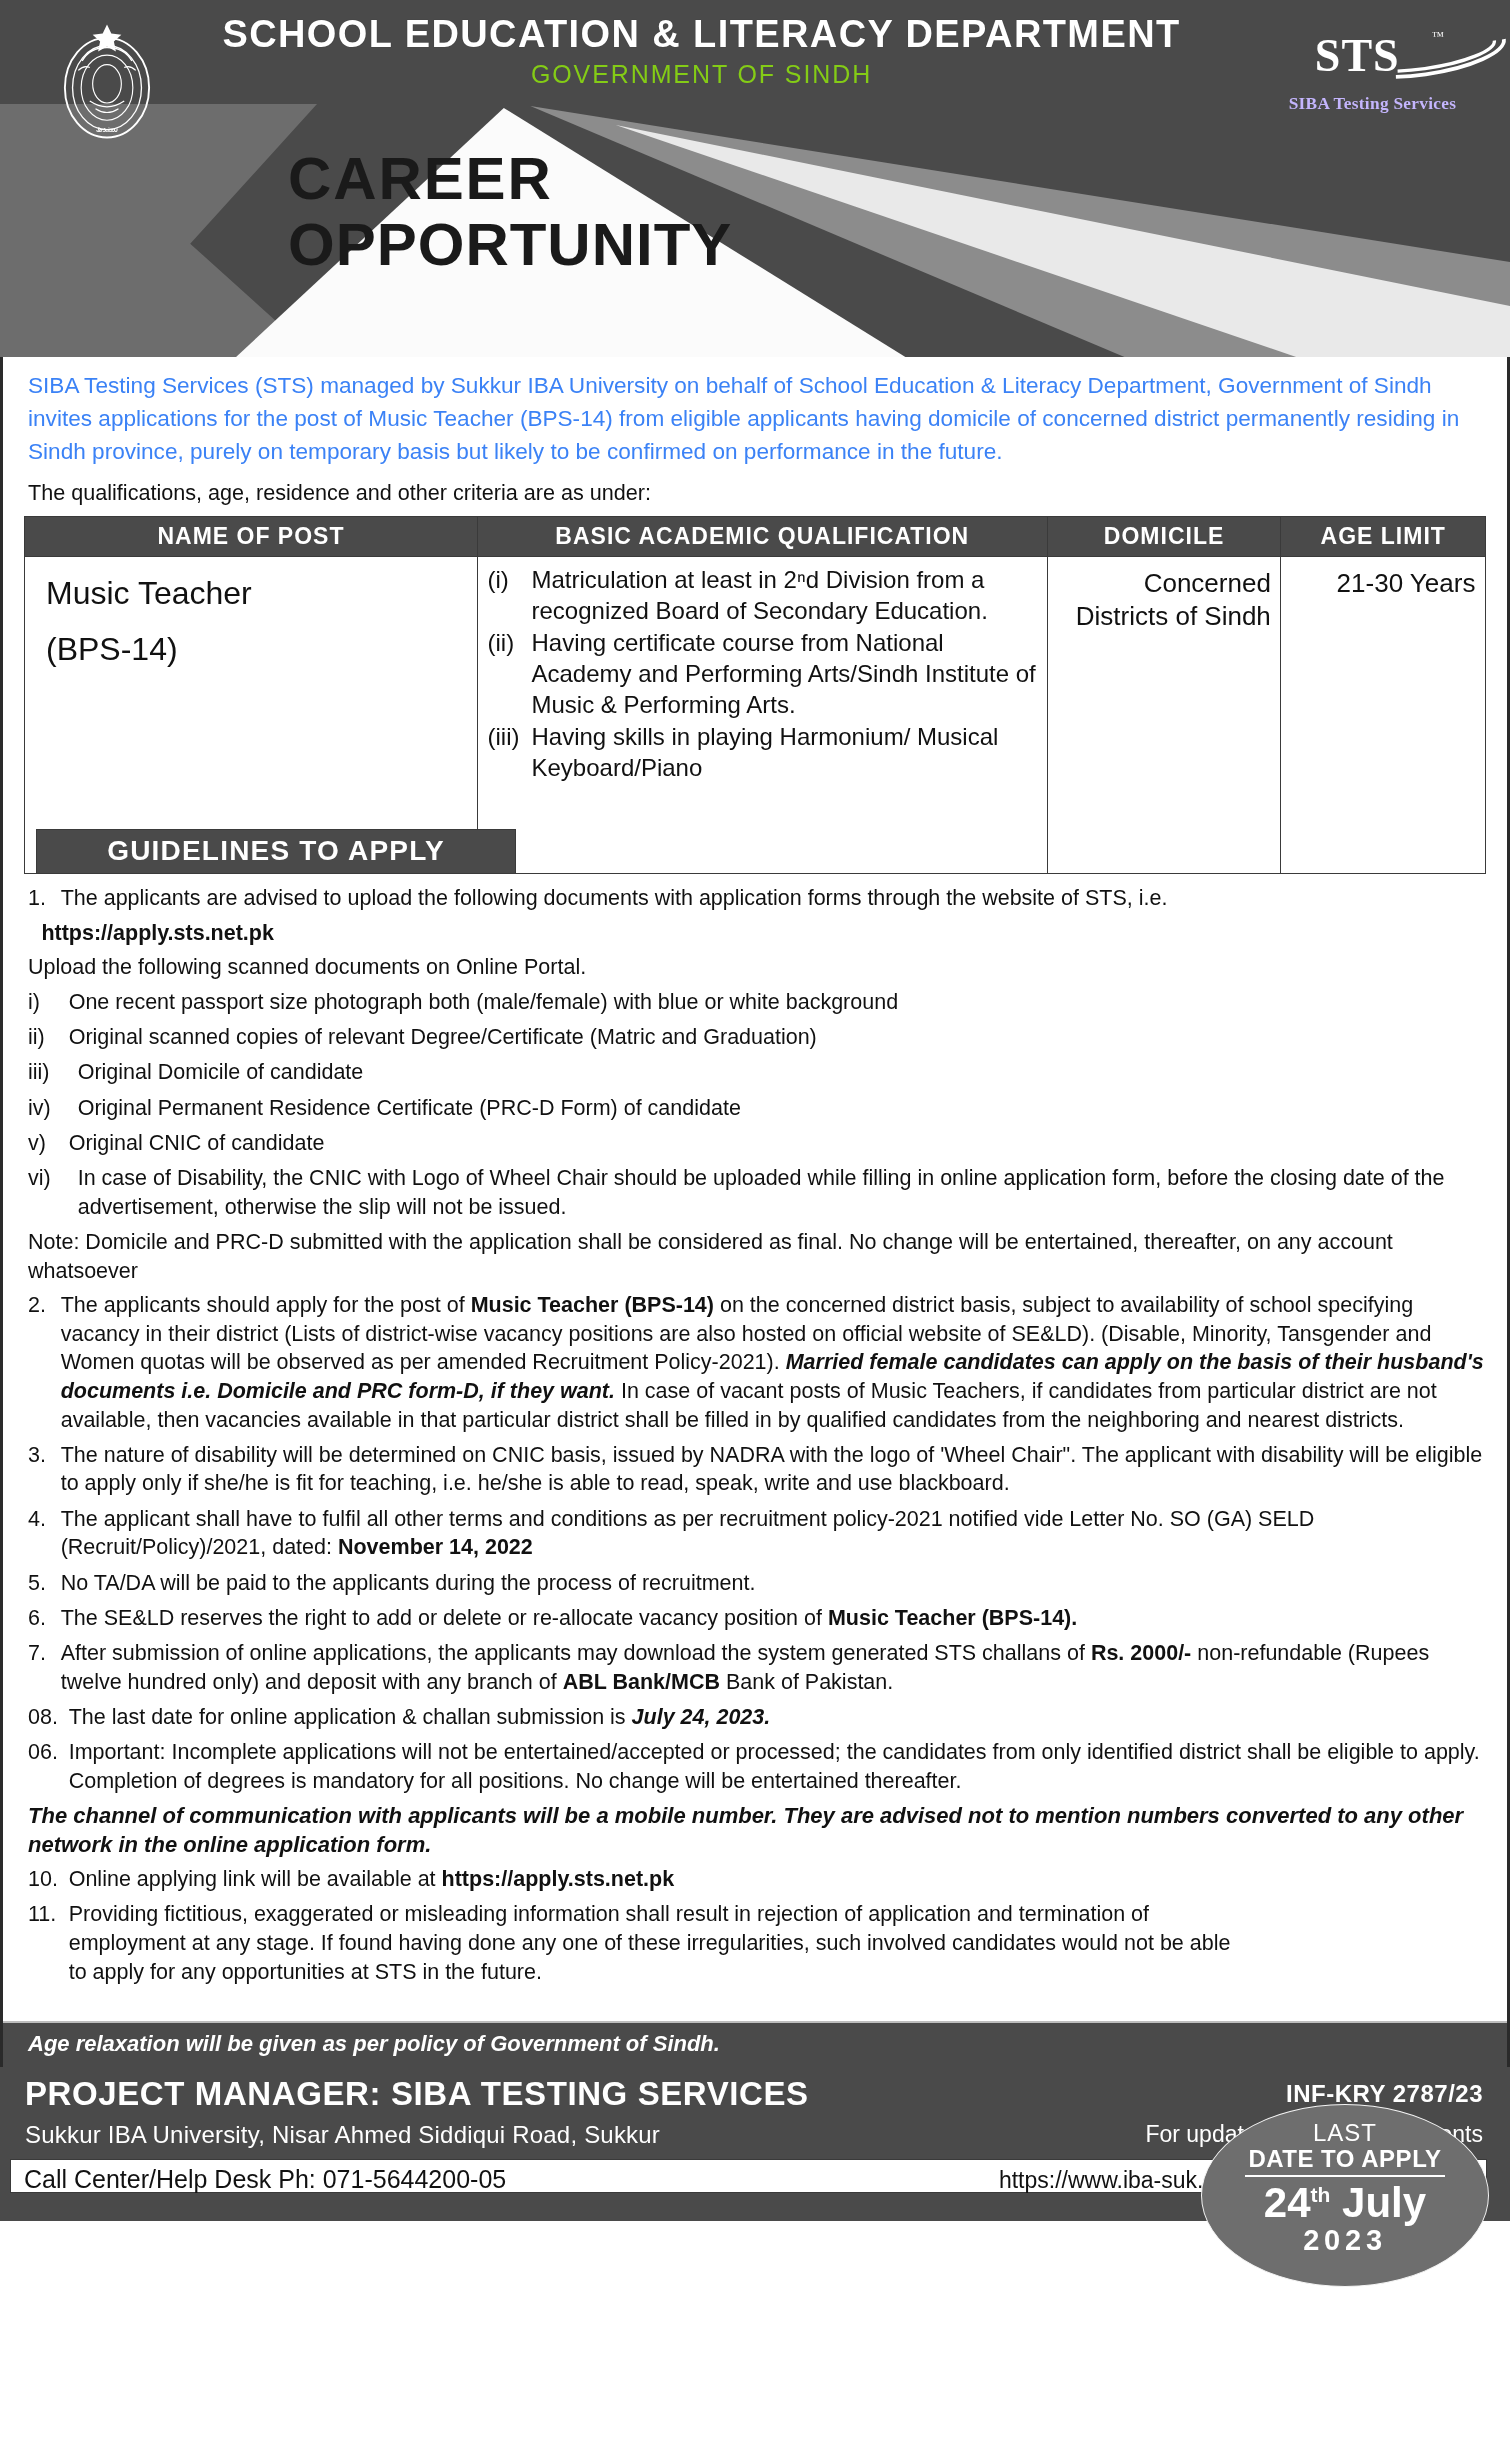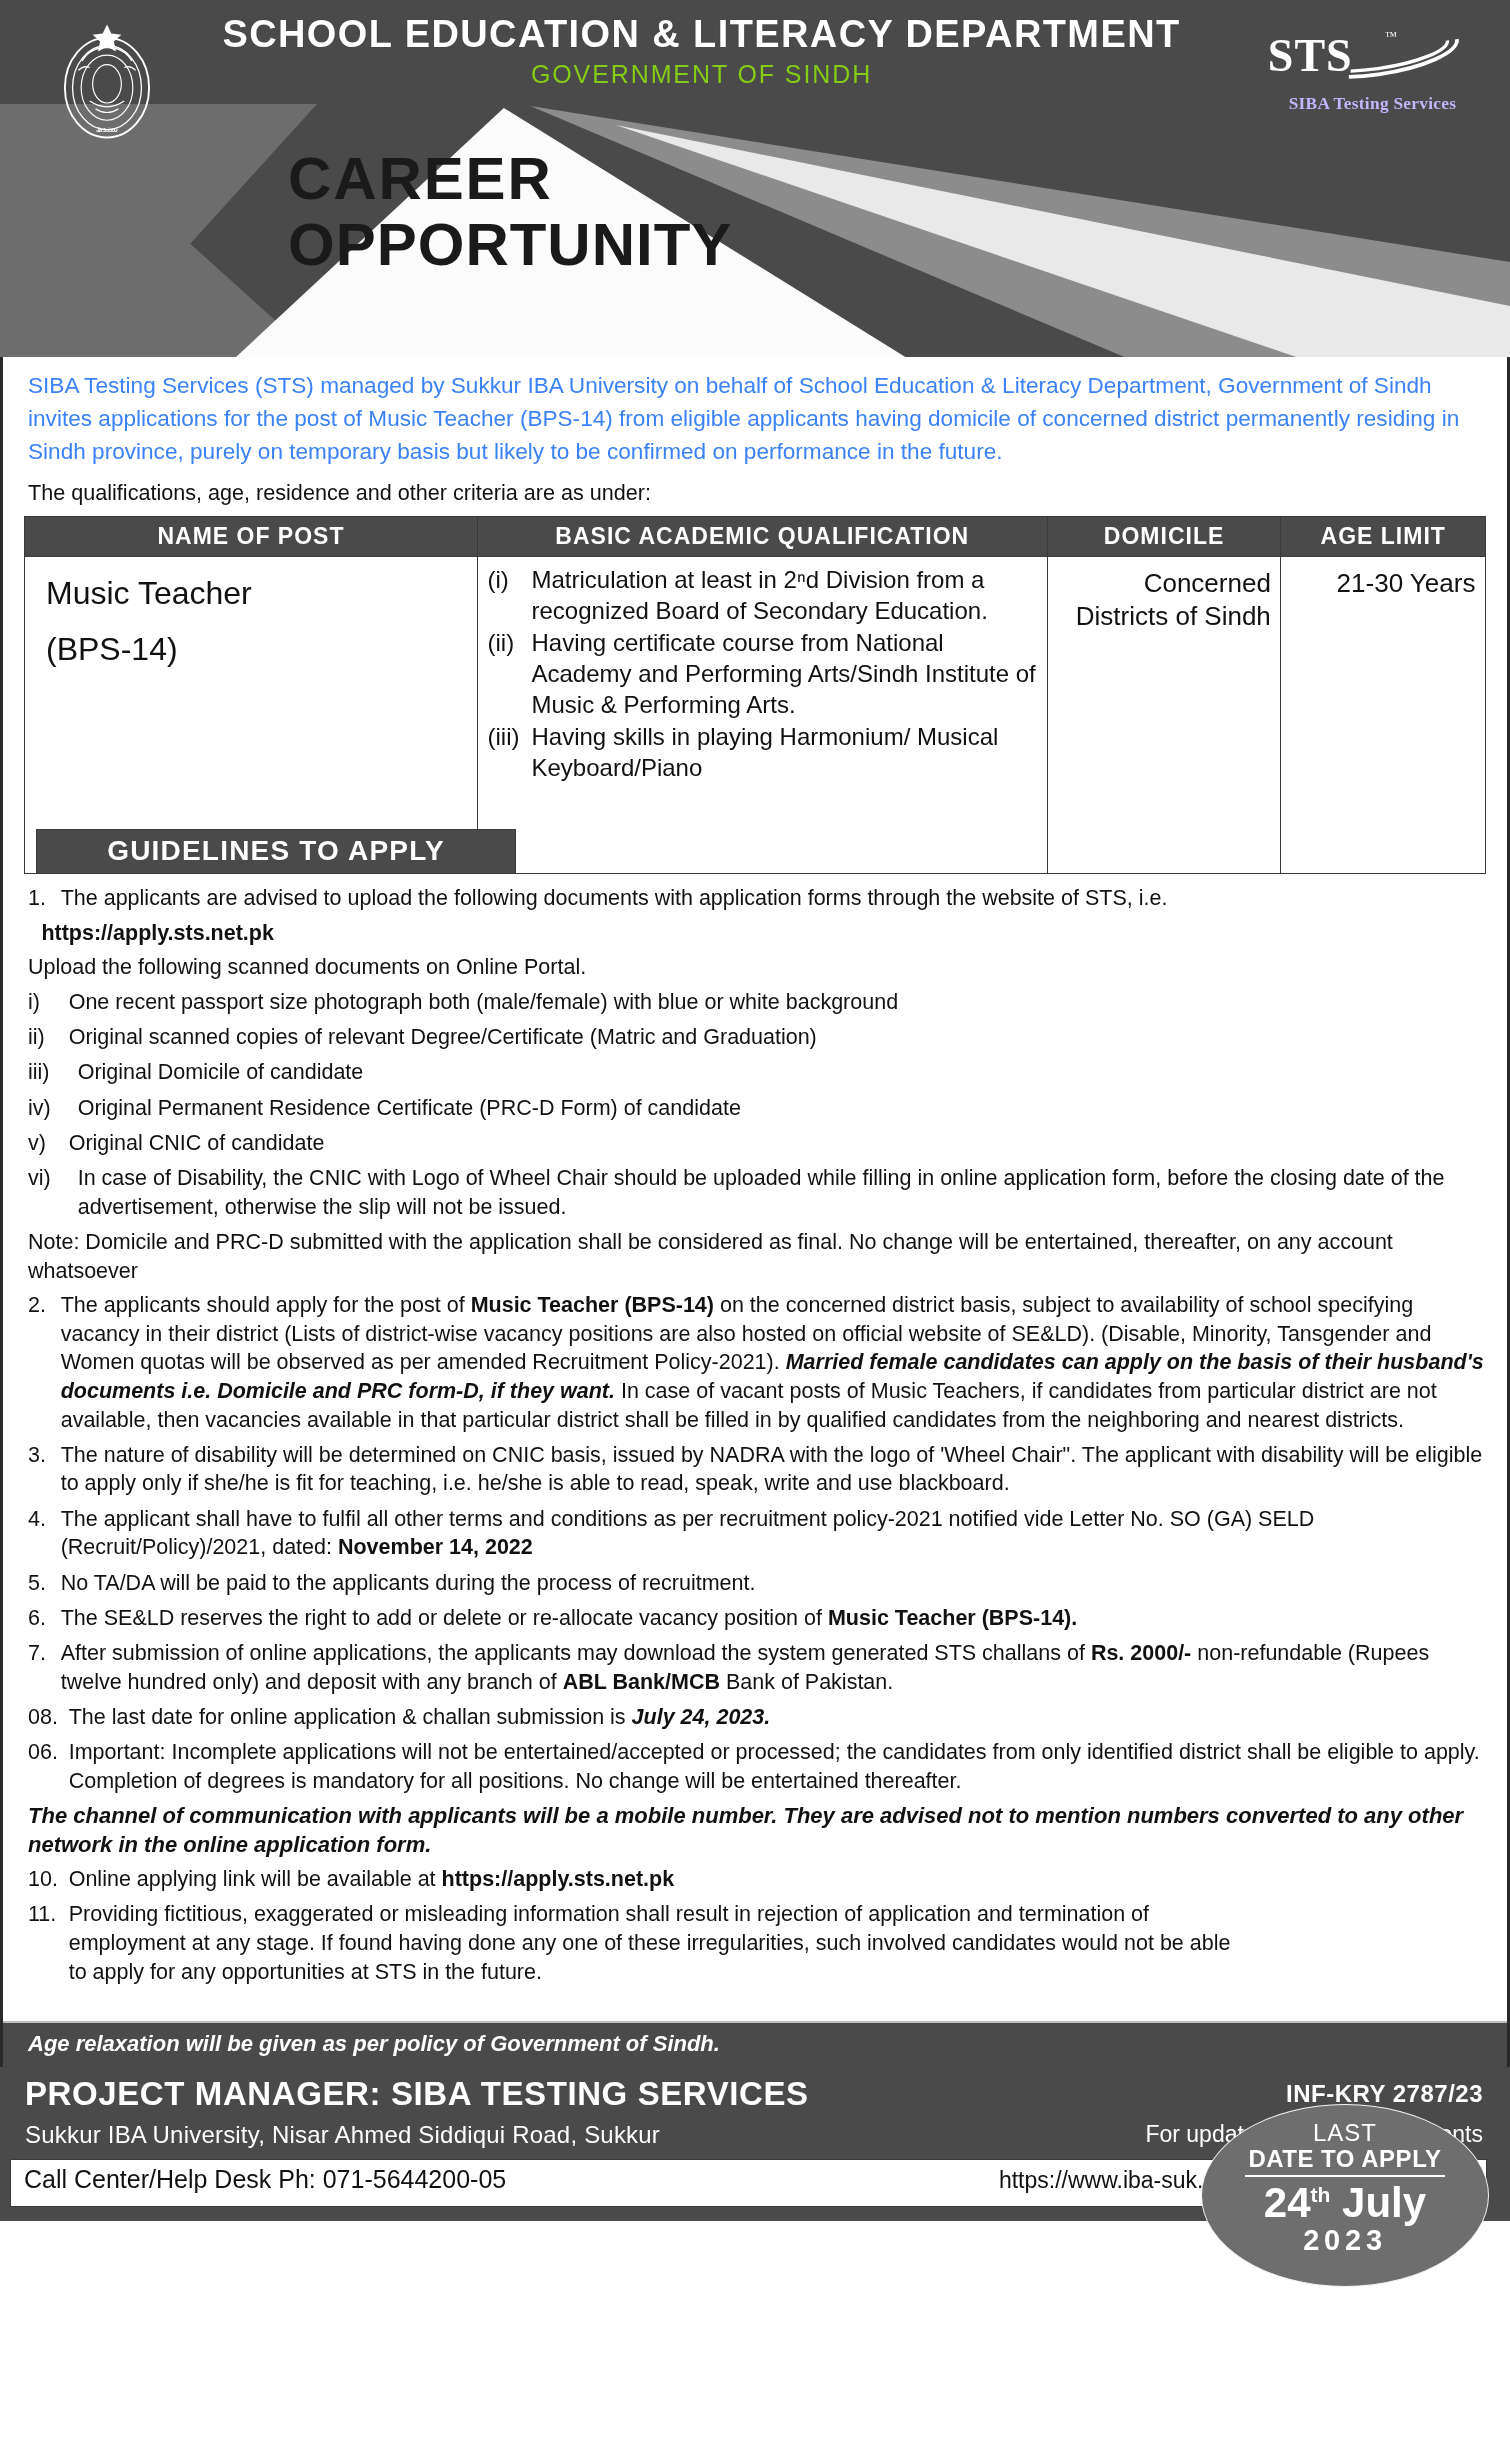--- a/index.html
+++ b/index.html
@@ -93,20 +93,21 @@
   .sts-logo {
     position: absolute;
     right: 27px; top: 19px;
     width: 221px;
     text-align: center;
     z-index: 7;
   }
   .sts-mark {
     position: relative;
     height: 67px;
+    margin-left: 47px;
   }
   .sts-text {
     position: absolute;
     left: 5.8px; top: 9.6px;
     font-family: "Liberation Serif", serif;
     font-size: 46px;
     font-weight: 700;
     color: #ffffff;
     letter-spacing: 1px;
   }
@@ -346,21 +347,21 @@
     letter-spacing: 0.5px;
   }
   .updates {
     position: absolute;
     right: 27px; top: 54px;
     font-size: 23px;
   }
   .whitebar {
     position: absolute;
     left: 9.6px; right: 23px; top: 92px;
-    height: 48px;
+    height: 34px;
     background: #ffffff;
     border: 1.9px solid #3a3a3a;
     box-sizing: border-box;
   }
   .call {
     position: absolute;
     left: 13.4px; top: 4.8px;
     color: #111;
     font-size: 25px;
   }

